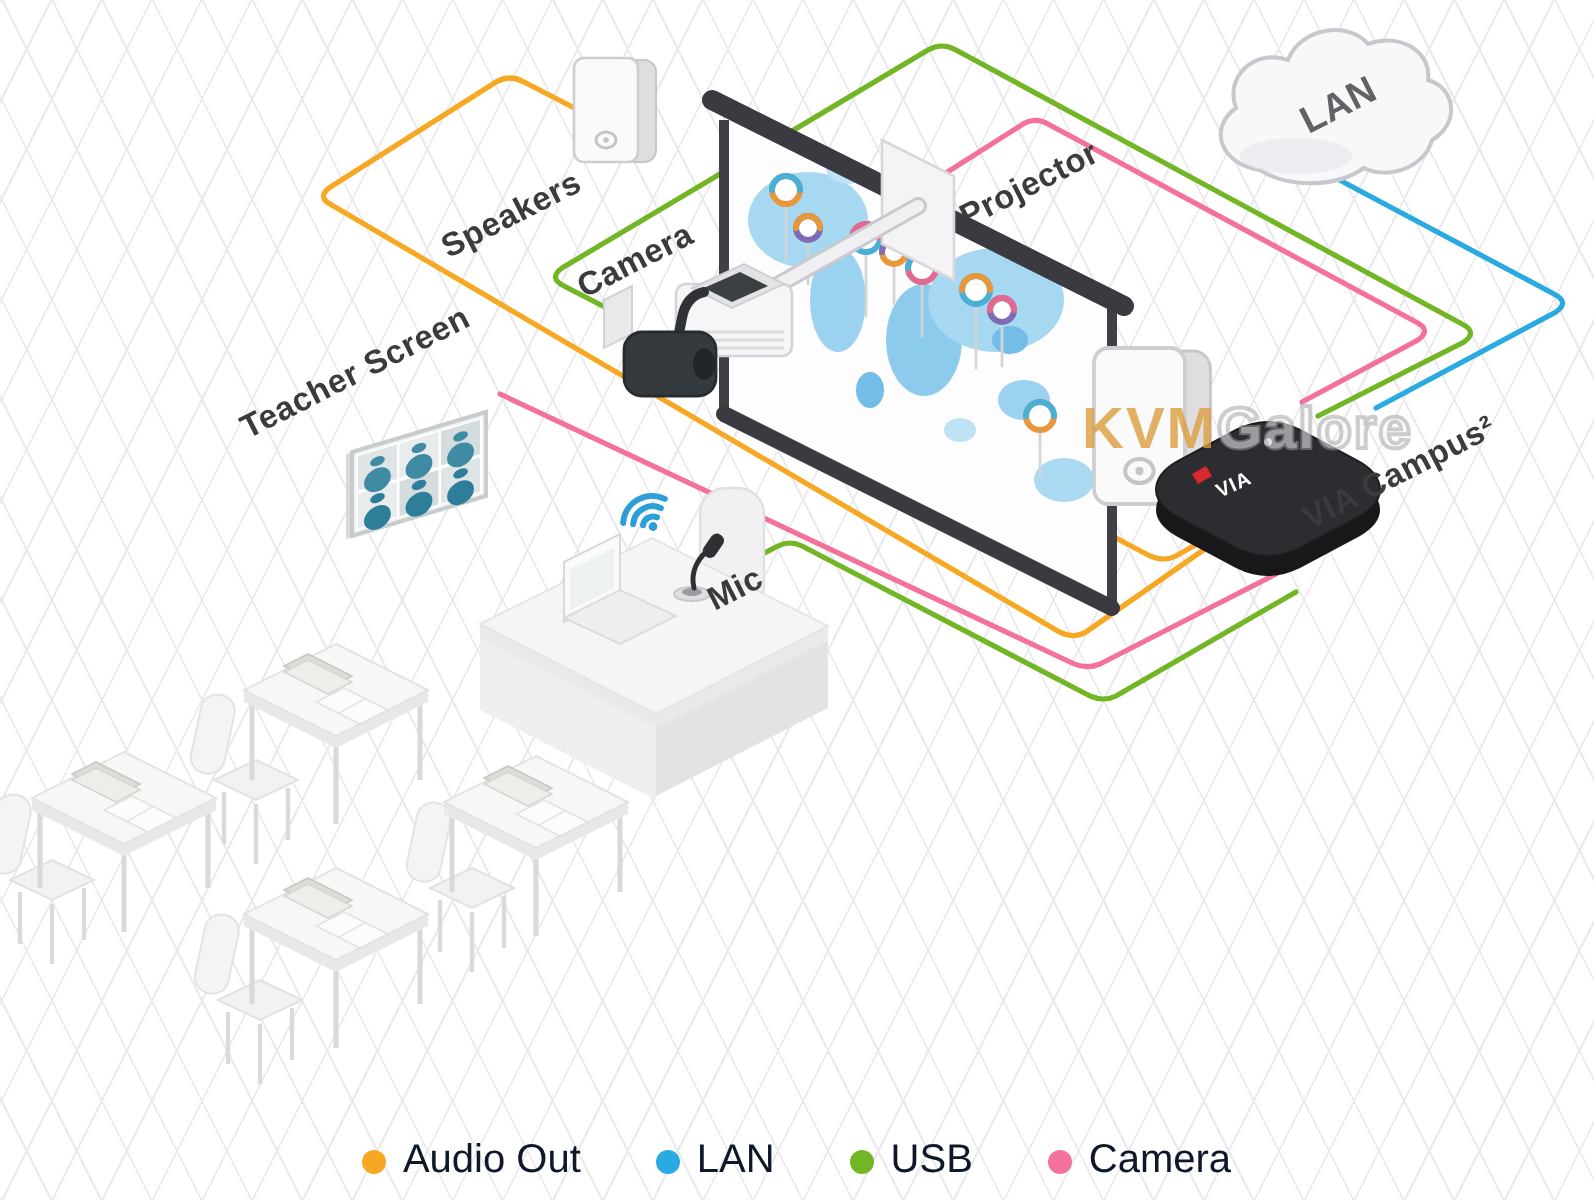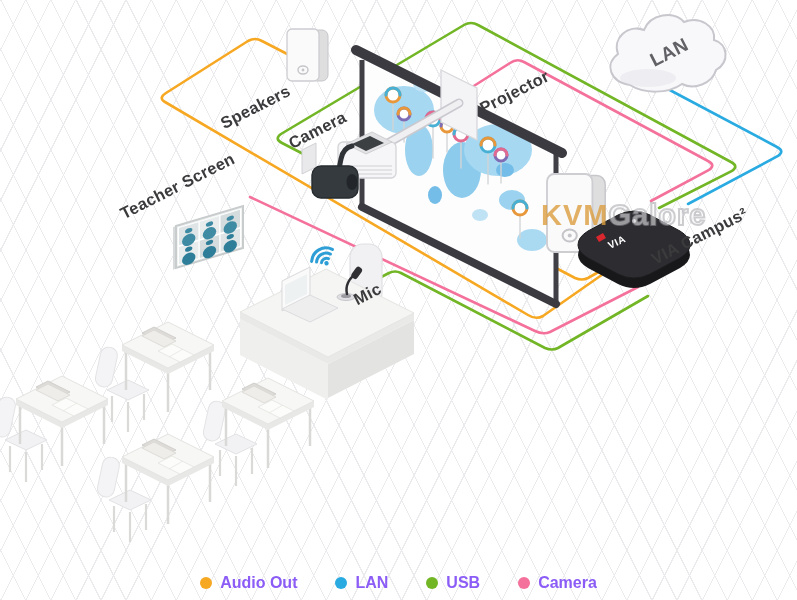--- a/index.html
+++ b/index.html
@@ -16,21 +16,21 @@
   .via-logo{font-size:10px;font-weight:700;fill:#ffffff;letter-spacing:.5px;}
   .watermark{position:absolute;left:541px;top:199px;font-size:29px;font-weight:700;
        letter-spacing:1px;pointer-events:none;white-space:nowrap;}
   .watermark .wm1{color:rgba(220,158,62,.8);}
   .watermark .wm2{color:rgba(245,245,247,.55);-webkit-text-stroke:2px rgba(158,158,164,.5);}
   .legend{position:absolute;left:0;right:0;bottom:8px;display:flex;justify-content:center;
        align-items:center;gap:38px;}
   .legend-item{display:flex;align-items:center;gap:8px;}
   .dot{width:12px;height:12px;border-radius:50%;}
   .c-audio{background:#F7A823}.c-lan{background:#29ABE2}.c-usb{background:#72B626}.c-video{background:#F4719B}
-  .legend-label{font-size:16px;font-weight:700;color:#8b5cf6;}
+  .legend-label{font-size:20px;font-weight:400;color:#0f172a;}
 </style>
 </head>
 <body>
 
 <div class="page">
   <div class="grid"></div>
 
   <svg class="scene" width="797" height="600" viewBox="0 0 797 600">
     <defs>
       <clipPath id="screenClip">

